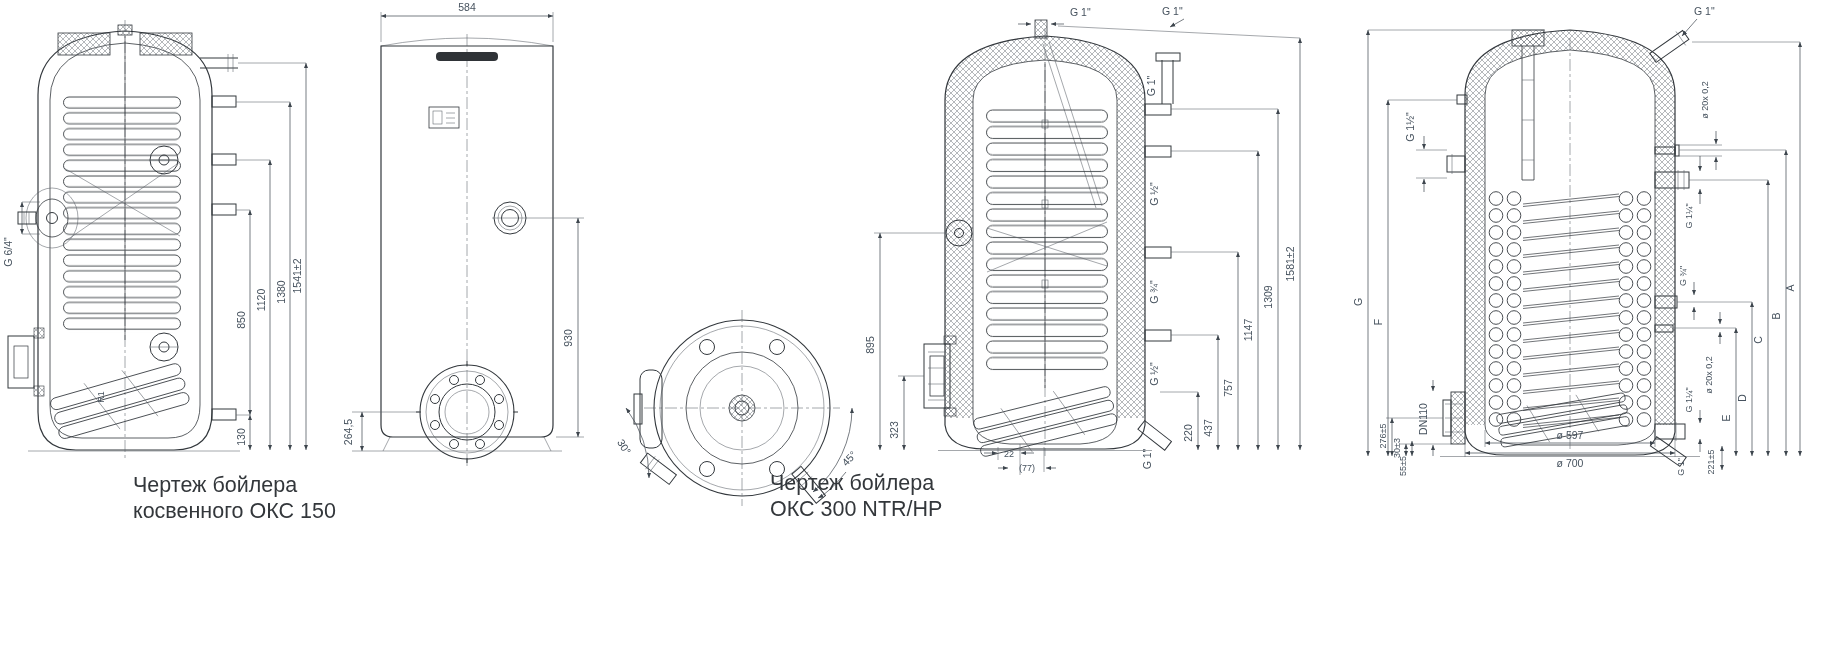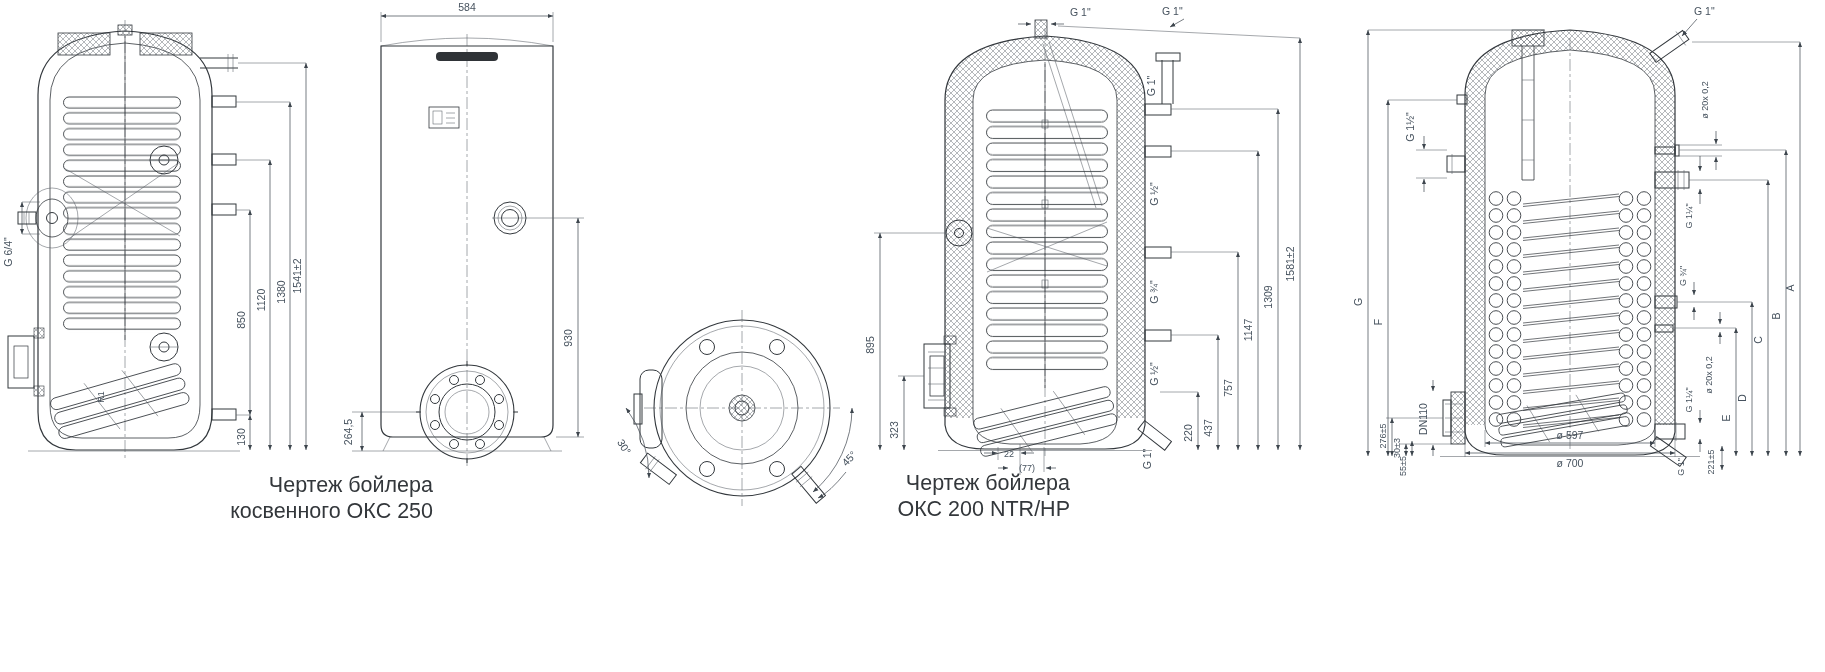--- a/index.html
+++ b/index.html
@@ -7,21 +7,21 @@
   svg{position:absolute;left:0;top:0}
   .ln{fill:none;stroke:#33383d;stroke-width:1}
   .lnb{fill:none;stroke:#33383d;stroke-width:1.2}
   .th{fill:none;stroke:#5a6067;stroke-width:.55}
   .cl{fill:none;stroke:#5a6067;stroke-width:.55;stroke-dasharray:12 3 3 3}
   .dim{fill:none;stroke:#3d454d;stroke-width:.7;marker-start:url(#ar);marker-end:url(#ar)}
   .dima{fill:none;stroke:#3d454d;stroke-width:.7;marker-end:url(#ar)}
   text{font-family:"Liberation Sans",sans-serif}
   text.dt{font-size:10.5px;fill:#46525e}
   text.dts{font-size:9px;fill:#46525e}
-  .cap{position:absolute;width:300px;text-align:right;font-size:21.5px;line-height:1.22;color:#33373b}
+  .cap{position:absolute;width:300px;text-align:left;font-size:21.5px;line-height:1.22;color:#33373b}
 </style>
 </head>
 <body>
 
 <div class="stage">
 
 <svg width="1825" height="672" viewBox="0 0 1825 672">
   <defs>
     <marker id="ar" viewBox="0 0 10 10" refX="9.5" refY="5" markerWidth="8" markerHeight="8" orient="auto-start-reverse">
       <path d="M0,1.2 L9.5,5 L0,8.8 Z" fill="#3d454d"></path>
@@ -432,22 +432,22 @@
     <text class="dt" x="1570" y="439" text-anchor="middle">ø 597</text>
     <line class="th" x1="1465" y1="436" x2="1465" y2="457"></line>
         <line class="th" x1="1675" y1="436" x2="1675" y2="457"></line>
     <line class="dim" x1="1465" y1="453" x2="1675" y2="453"></line>
     <text class="dt" x="1570" y="467" text-anchor="middle">ø 700</text>
   </g>
 </svg>
 
 <div class="cap" style="left:133px;top:472px">
   <div>Чертеж бойлера</div>
-  <div>косвенного ОКС 250</div>
+  <div>косвенного ОКС 150</div>
 </div>
 <div class="cap" style="left:770px;top:470px">
   <div>Чертеж бойлера</div>
-  <div>ОКС 200 NTR/HP</div>
+  <div>ОКС 300 NTR/HP</div>
 </div>
 <div class="cap" style="left:1255px;top:472px">
 </div>
 
 </div>
 
 </body></html>

